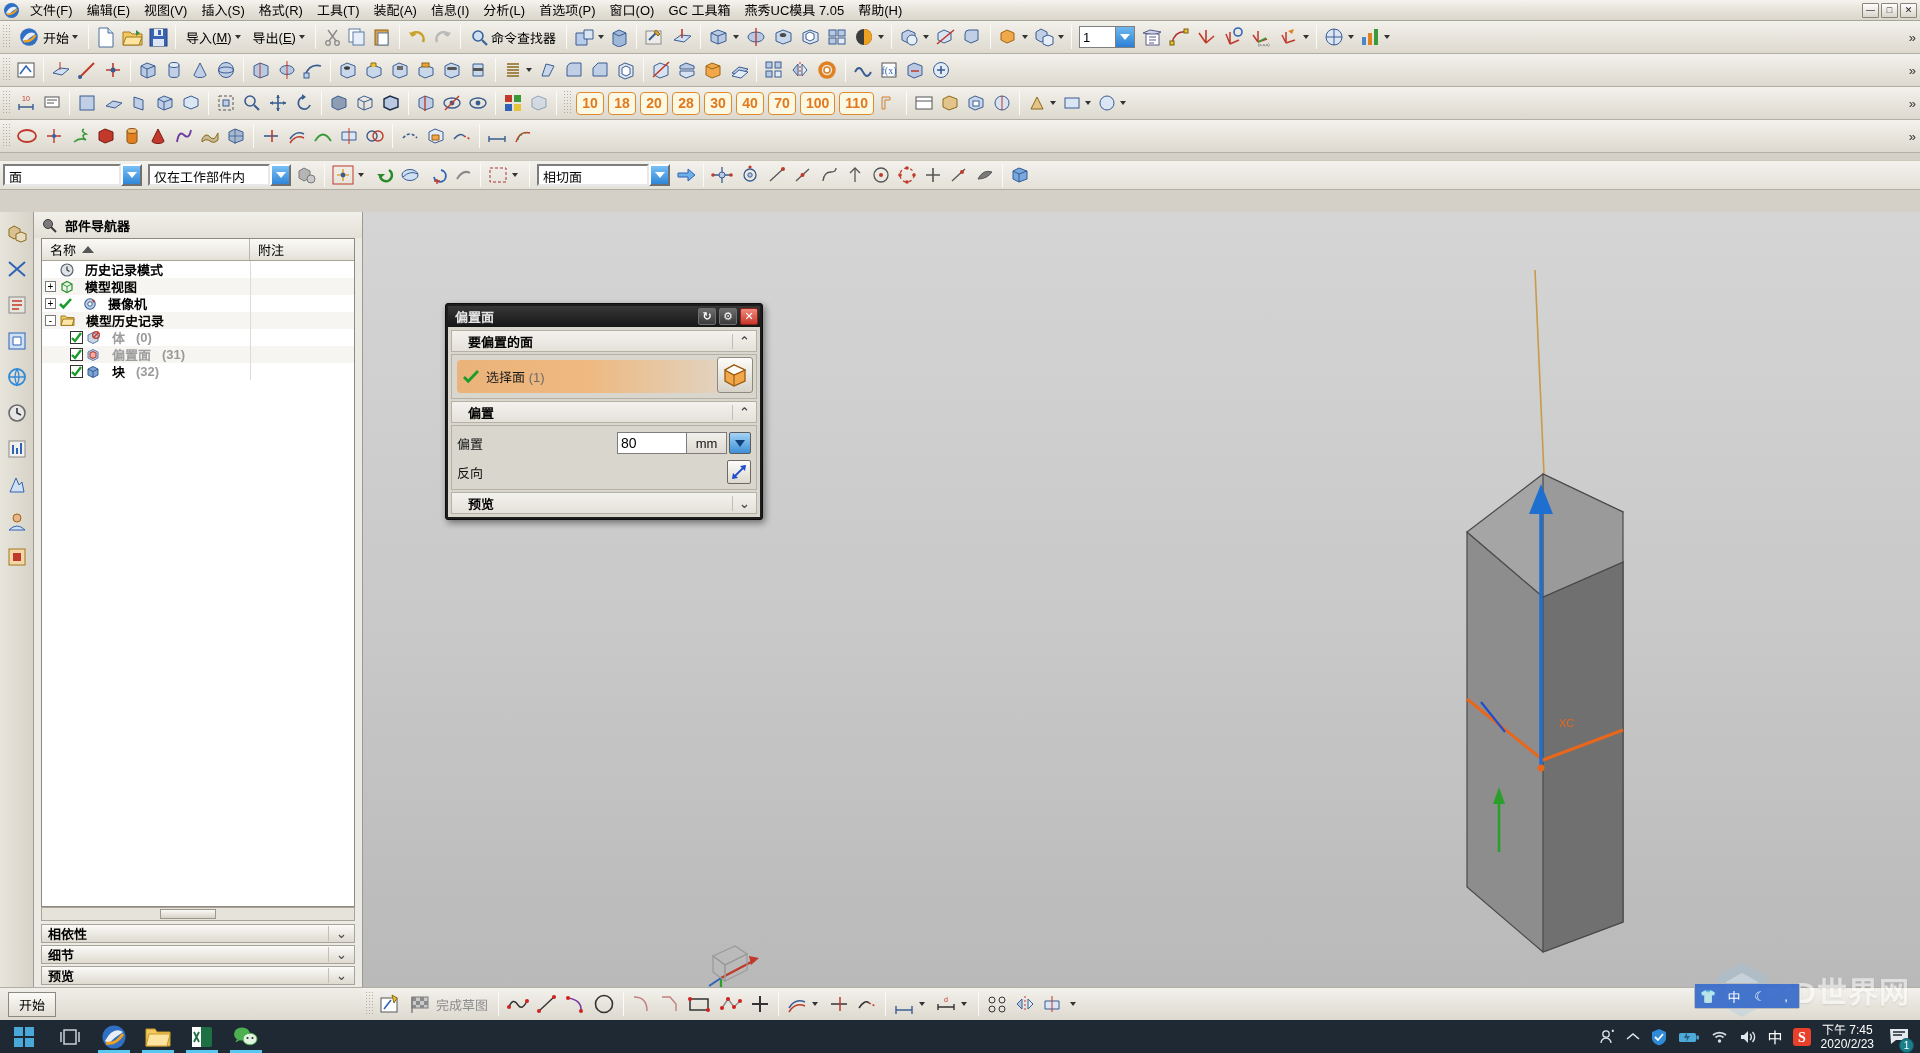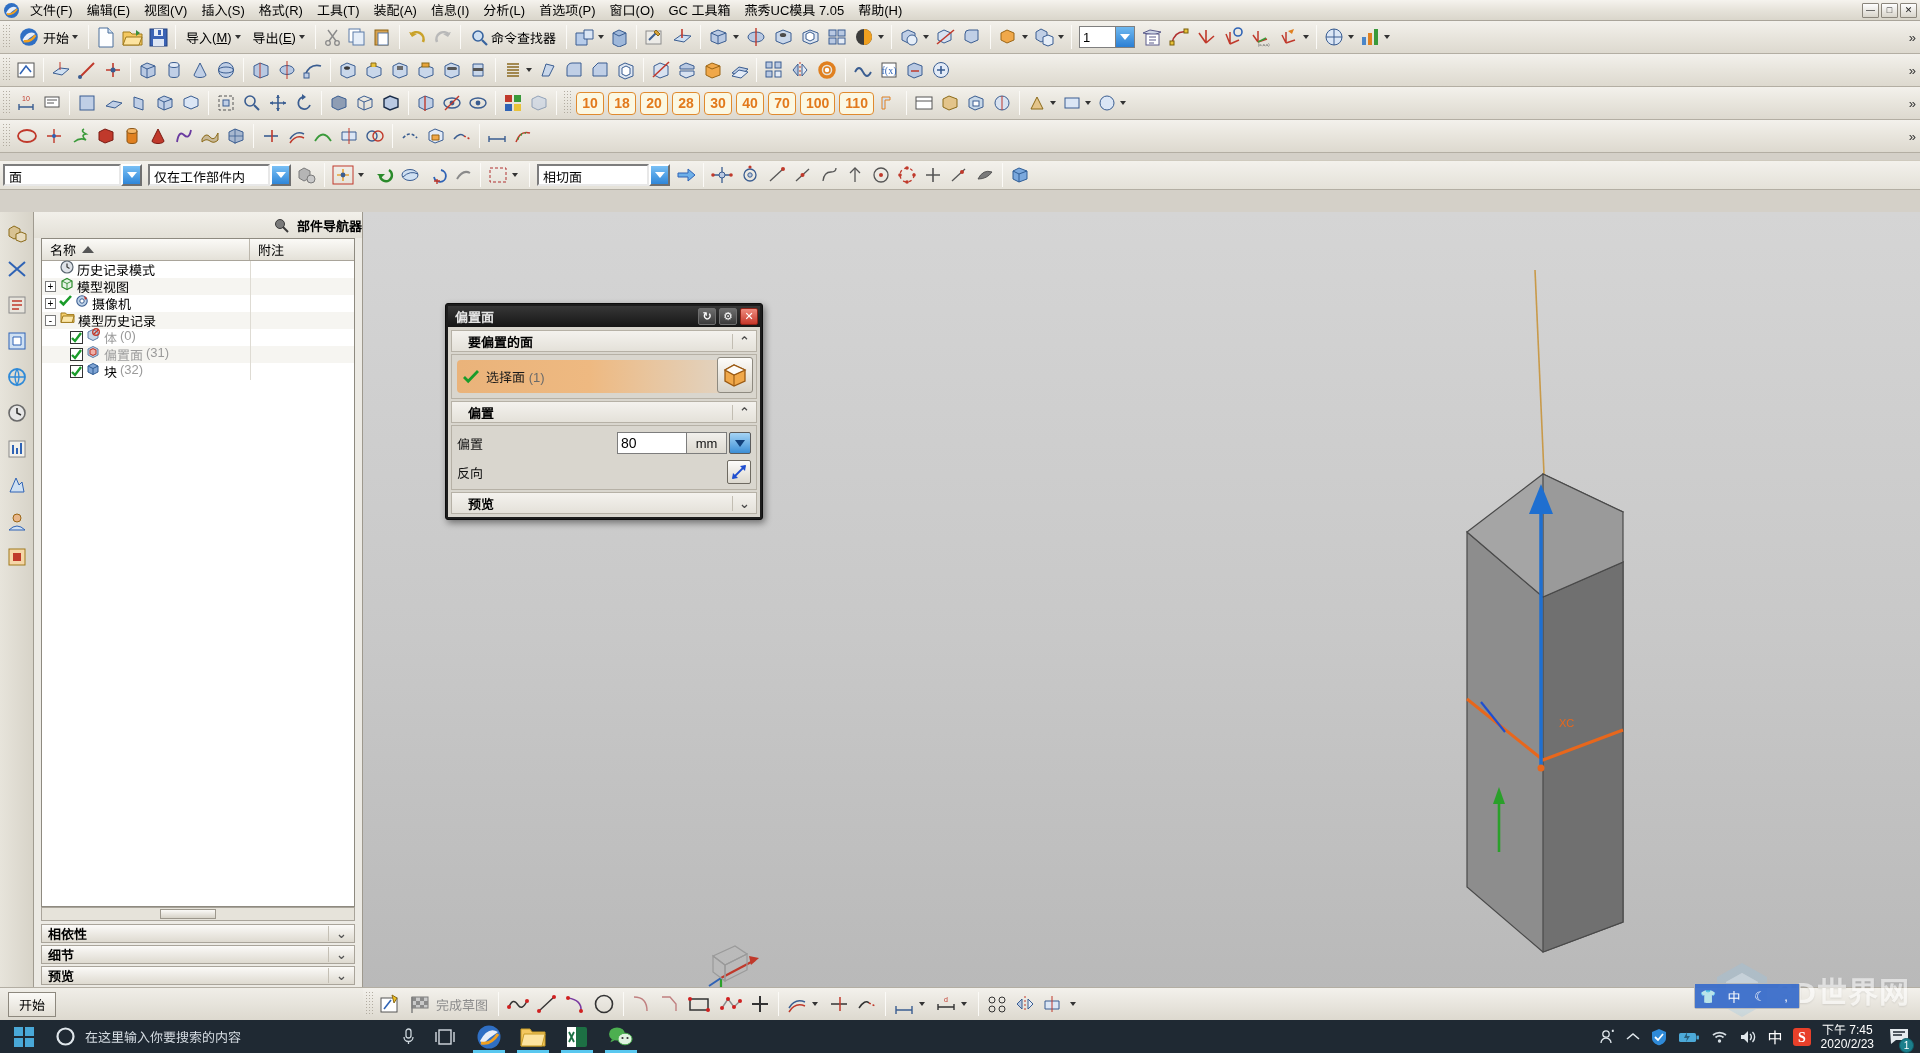--- a/index.html
+++ b/index.html
@@ -142,37 +142,36 @@
   
   .navigator {
     position: absolute; top: 212px; left: 34px; width: 329px; height: 775px;
     background: #eceae4; border-right: 1px solid #9e998e;
     display: flex; flex-direction: column;
   }
   .nav-header {
     height: 26px; display:flex; align-items:center; gap:8px; padding-left: 8px;
     font-weight: bold; font-size: 13px; color:#000;
     background: linear-gradient(to bottom,#f2f0ea,#e3e0d7);
-    justify-content: flex-end;
   }
   .nav-table { flex: 1; margin: 0 7px 0 7px; border:1px solid #8e8a80; background:#fff;
                overflow: hidden; display:flex; flex-direction:column; }
   .nav-cols { height: 22px; display: flex;
     background: linear-gradient(to bottom,#fbfaf7,#e4e1d8); border-bottom:1px solid #a9a49a; }
   .nav-col { display:flex; align-items:center; gap:6px; padding-left:8px; font-size:13px;
              border-right: 1px solid #bcb7ac; }
   .nav-col.c1 { width: 208px; }
   .nav-col.c2 { flex:1; border-right:0; }
   .sortarrow { width:0;height:0;border-left:6px solid transparent;border-right:6px solid transparent;
                border-bottom:7px solid #555; }
   .nav-rows { flex:1; position: relative; }
   .nav-row { height: 17px; display:flex; align-items:center; position: relative; font-size:13px; }
   .nav-row .gridline { position:absolute; left:208px; top:0; bottom:0; width:1px; background:#dedbd3; }
   .nav-row.alt { background: #f6f5f1; }
-  .nav-label { display:flex; align-items:flex-start; gap:3px; white-space:nowrap; }
+  .nav-label { display:flex; align-items:center; gap:11px; white-space:nowrap;font-weight:bold; }
   .nav-label .dim { color:#9a9a9a; }
   .nav-label .greyed { color:#9d9d9d; }
   .tree-toggle {
     width: 11px; height: 11px; border: 1px solid #7a7a7a; background:#fff;
     font-size: 10px; line-height: 9px; text-align:center; color:#000; flex:0 0 auto;
   }
   .tree-check {
     width: 13px; height: 13px; border: 1px solid #333; background:#fff; flex:0 0 auto;
     display:flex; align-items:center; justify-content:center;
   }
@@ -1766,34 +1765,20 @@
   </div>
 
   <div class="taskbar">
     <div class="tb-start">
       <svg width="20" height="20" viewBox="0 0 20 20">
           <rect x="0" y="0" width="9" height="9" fill="#49a8d8"></rect>
           <rect x="11" y="0" width="9" height="9" fill="#49a8d8"></rect>
           <rect x="0" y="11" width="9" height="9" fill="#49a8d8"></rect>
           <rect x="11" y="11" width="9" height="9" fill="#49a8d8"></rect>
         </svg>
-    </div>
-    <div class="tb-search">
-      <span>
-        <svg width="19" height="19" viewBox="0 0 19 19">
-            <circle cx="9.5" cy="9.5" r="8" fill="none" stroke="#dfe6eb" stroke-width="2.2"></circle>
-          </svg>
-      </span>
-      <span class="ph">在这里输入你要搜索的内容</span>
-      <span>
-        <svg width="13" height="17" viewBox="0 0 13 17">
-            <rect x="4" y="1" width="5" height="9" rx="2.5" fill="none" stroke="#cdd6dd" stroke-width="1.3"></rect>
-            <path d="M2 9a4.5 4.5 0 0 0 9 0M6.5 13v3" stroke="#cdd6dd" stroke-width="1.3" fill="none"></path>
-          </svg>
-      </span>
     </div>
     <div class="tb-icon">
       <svg width="20" height="18" viewBox="0 0 20 18">
           <rect x="4" y="2" width="12" height="14" fill="none" stroke="#d4dbe1" stroke-width="1.4"></rect>
           <path d="M1 4v10M19 4v10" stroke="#d4dbe1" stroke-width="1.4"></path>
         </svg>
     </div>
     <div class="tb-icon act">
       <svg width="26" height="26" viewBox="0 0 26 26">
           <circle cx="13" cy="13" r="11.5" fill="#2f6fc4"></circle>

